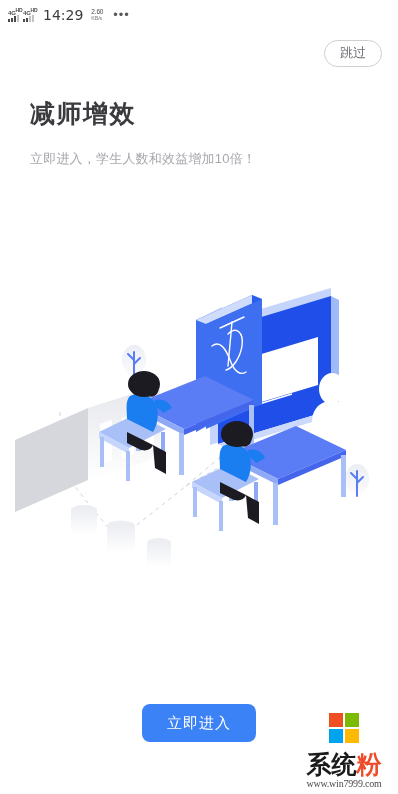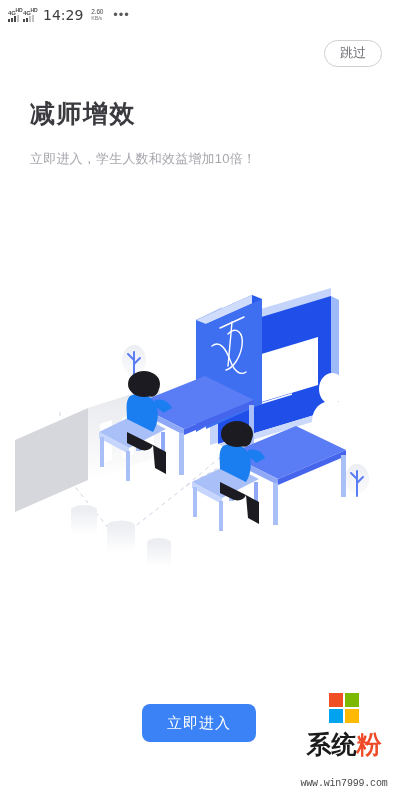--- a/index.html
+++ b/index.html
@@ -227,24 +227,23 @@
     letter-spacing: 0px;
     line-height: 27px;
     margin-top: 8px;
     font-family: "DejaVu Sans", sans-serif;
   }
   .wm-text .c1 { color: #1b1b1b; }
   .wm-text .c2 { color: #ef4b28; }
   .wm-url {
     font-size: 10px;
     color: #4a4a4a;
-    font-family: Liberation Mono, monospace;
+    font-family: Liberation Serif, serif;
     letter-spacing: -0.2px;
     line-height: 12px;
-    margin-top: 20px;
   }
 </style>
 </head>
 <body>
 
 <div class="status-bar">
   <div class="status-left">
 
     <div class="signal-group sig1">
       <span class="net-label"><span>4G</span><sup>HD</sup></span>

